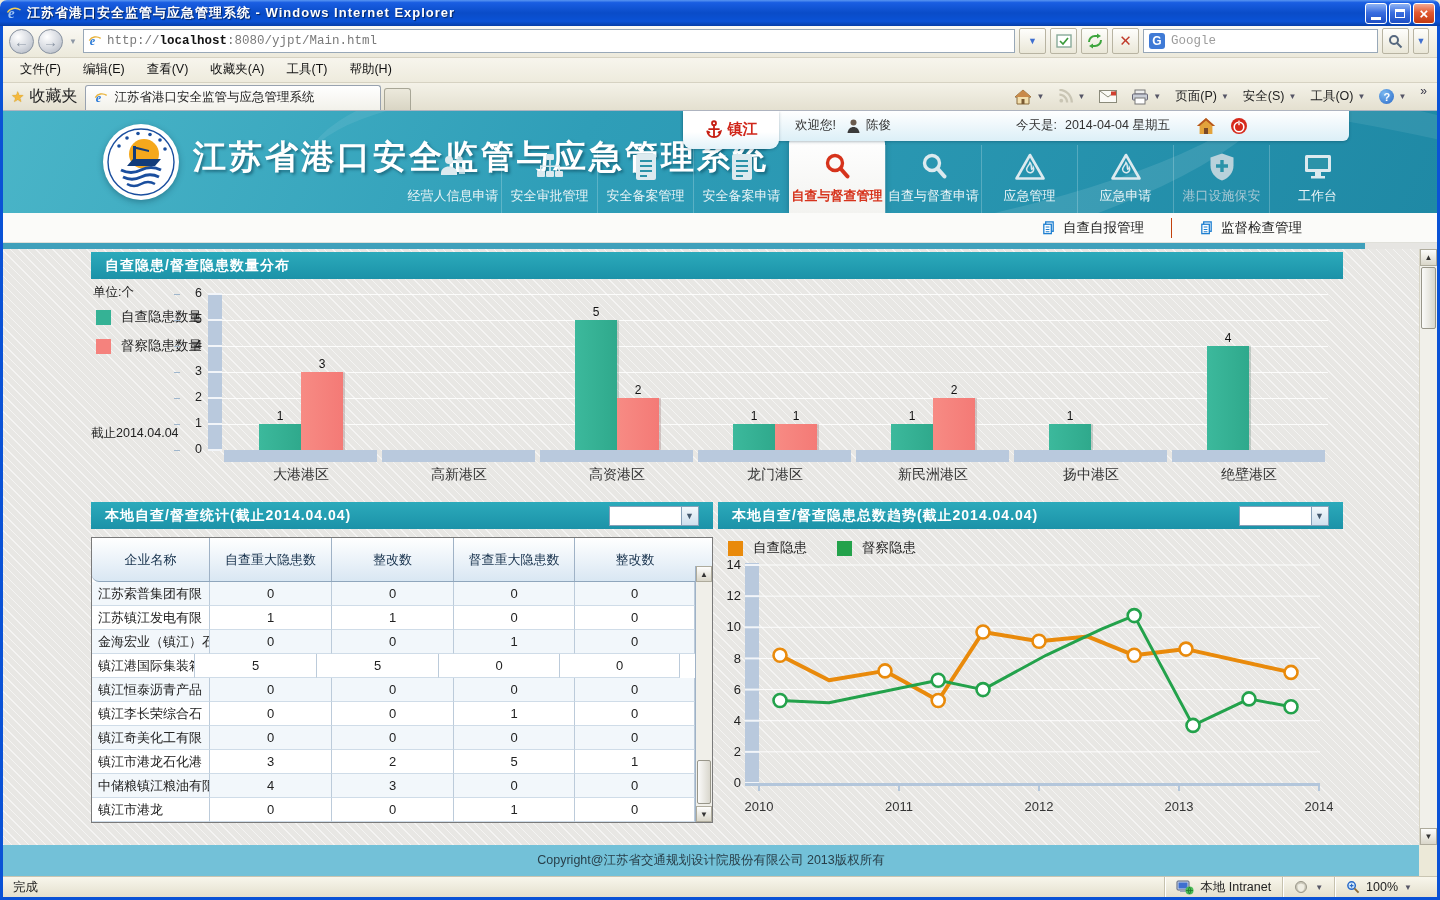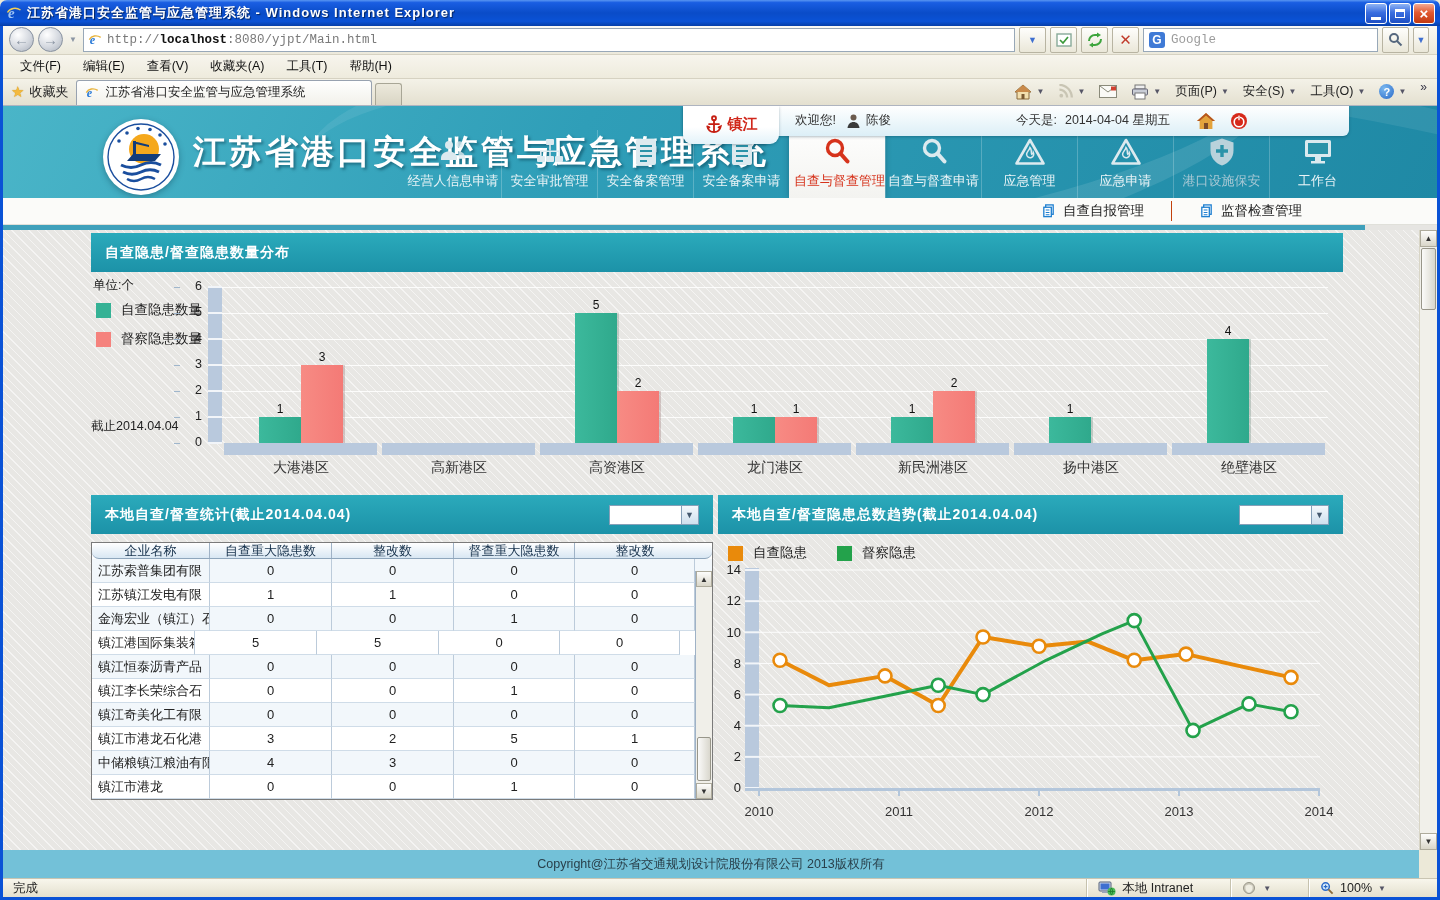--- a/index.html
+++ b/index.html
@@ -36,21 +36,21 @@
   .search-box { width:235px; height:24px; background:#fff; border:1px solid #98A8B8; display:flex; align-items:center; gap:6px; padding:0 5px; }
   .g-icon { width:16px; height:16px; border-radius:3px; background:#3F7AD6; color:#fff; font-size:12px; font-weight:bold; display:flex; align-items:center; justify-content:center; }
   .search-placeholder { color:#9C9C9C; font-size:12.5px; font-family:"Liberation Mono","DejaVu Sans Mono",monospace; }
 
   .menubar { height:25px; background:linear-gradient(180deg,#F7F5ED,#EEEBDD); border-bottom:1px solid #D6D2C2; display:flex; align-items:center; padding-left:6px; }
   .menu-item { font-size:12.5px; color:#111; padding:3px 11px; }
 
   .favbar { height:28px; background:linear-gradient(180deg,#F4F2E8,#E4E0D0); border-bottom:1px solid #AEB4C0; display:flex; align-items:flex-end; padding:0 6px; }
   .fav-left { display:flex; align-items:center; height:26px; gap:5px; padding:0 8px 0 2px; }
   .fav-star { color:#F4B93E; font-size:15px; text-shadow:0 0 1px #B8860B; }
-  .fav-label { font-size:13px; color:#222; }
+  .fav-label { font-size:16px; color:#222; }
   .tab { height:25px; width:296px; border:1px solid #98A2B0; border-bottom:none; border-radius:3px 3px 0 0;
     background:linear-gradient(180deg,#FFFFFF,#F2F1EA); display:flex; align-items:center; gap:6px; padding:0 8px; }
   .tab-title { font-size:12.5px; color:#222; white-space:nowrap; overflow:hidden; }
   .tab-stub { height:22px; width:27px; margin-left:3px; border:1px solid #A8A696; border-bottom:none; border-radius:3px 3px 0 0;
     background:linear-gradient(180deg,#ECE9DC,#D9D5C4); }
   .cmdbar { margin-left:auto; display:flex; align-items:center; height:26px; gap:2px; padding-right:4px; }
   .cmd-item { display:flex; align-items:center; gap:4px; padding:3px 6px; font-size:12.5px; color:#222; }
   .caret { font-size:8px; color:#556; }
   .help-circle { width:15px; height:15px; border-radius:50%; background:radial-gradient(circle at 35% 30%,#7AB8F0,#2A6AC8); color:#fff; font-size:11px; font-weight:bold;
     display:flex; align-items:center; justify-content:center; }
@@ -78,34 +78,34 @@
   .date-group { margin-left:125px; display:flex; gap:8px; }
   .strip-icons { margin-left:26px; display:flex; align-items:center; gap:14px; }
 
   .nav { position:absolute; right:72px; bottom:0; display:flex; align-items:flex-end; z-index:3; }
   .nav-item { width:96px; text-align:center; padding:4px 0 8px; color:#EAF4F7; cursor:default; }
   .nav-item + .nav-item { border-left:1px solid rgba(255,255,255,.22); }
   .nav-icon { height:36px; display:flex; align-items:center; justify-content:center; color:#DCEAEF; }
   .nav-label { font-size:13px; margin-top:2px; white-space:nowrap; }
   .nav-item.active { background:linear-gradient(180deg,#FFFFFF,#F3F3F0); border-radius:6px 6px 0 0; padding-top:12px;
     box-shadow:0 0 6px rgba(0,30,50,.3); border-left:none; }
-  .nav-item.active .nav-icon, .nav-item.active .nav-label { color:#D6331C; font-weight:normal;text-align:right; }
+  .nav-item.active .nav-icon, .nav-item.active .nav-label { color:#D6331C; font-weight:bold; }
   .nav-item.disabled .nav-label { color:#A7C8D4; }
   .nav-item.disabled .nav-icon { color:#B9D2DB; }
 
   .submenu { height:30px; background:#FBFBF9; border-bottom:1px solid #E0E0DA; display:flex; align-items:center; justify-content:flex-end; padding-right:108px; }
   .submenu-item { display:flex; align-items:center; gap:7px; font-size:13.5px; color:#222; padding:0 27px; height:20px; }
   .submenu-item + .submenu-item { border-left:1px solid #c2410c; }
   .teal-strip { height:6px; background:linear-gradient(to right,#3FA0BB 1362px,#E6E5E2 1362px); }
 
   
   .content { position:relative; flex:1; padding:3px 0 0 88px;
     background-color:#E8E7E4;
     background-image:repeating-linear-gradient(45deg,rgba(255,255,255,.55) 0px,rgba(255,255,255,.55) 1px,rgba(0,0,0,0) 1px,rgba(0,0,0,0) 6px); }
-  .panel-head { height:39px; background:linear-gradient(180deg,#2BAABB,#1C92A8); color:#fff; font-weight:bold; font-size:14px;
+  .panel-head { height:27px; background:linear-gradient(180deg,#2BAABB,#1C92A8); color:#fff; font-weight:bold; font-size:14px;
     display:flex; align-items:center; padding:0 14px; letter-spacing:1px; }
   .sel { margin-left:auto; width:90px; height:20px; background:#fff; border:1px solid #86A0B8; display:flex; }
   .sel-btn { margin-left:auto; width:17px; background:linear-gradient(180deg,#F3F8FC,#CFE0EE); border-left:1px solid #86A0B8;
     color:#44586E; font-size:9px; display:flex; align-items:center; justify-content:center; }
 
   .bar-panel { width:1252px; }
   .bar-body { position:relative; height:213px; }
   .unit-label { position:absolute; left:2px; top:5px; font-size:12.5px; color:#222; }
   .legend-v { position:absolute; left:5px; top:29px; }
   .legend-row { display:flex; align-items:center; gap:10px; margin-bottom:11px; }
@@ -123,21 +123,21 @@
   .bar.green { background:linear-gradient(90deg,#3CB99C,#2FA98C); box-shadow:2px 0 0 rgba(0,60,40,.18); }
   .bar.red { background:linear-gradient(90deg,#F78B84,#F47A76); box-shadow:2px 0 0 rgba(90,20,20,.18); }
   .bar-vlabel { position:absolute; width:42px; text-align:center; font-size:12px; color:#111; }
   .cat-label { position:absolute; top:172px; width:158px; text-align:center; font-size:14px; color:#333; }
 
   .bottom-row { display:flex; gap:5px; margin-top:10px; width:1252px; }
   .table-panel { width:622px; }
   .trend-panel { width:625px; }
 
   .dtable { margin-top:8px; width:622px; position:relative; border:1px solid #7A7A7A; background:#fff; }
-  .thead { display:flex; height:16px; background:linear-gradient(180deg,#FFFFFF,#D9E7F3); border-bottom:1px solid #8FA6BC;border-radius:7px; }
+  .thead { display:flex; height:44px; background:linear-gradient(180deg,#FFFFFF,#D9E7F3); border-bottom:1px solid #8FA6BC;border-radius:7px; }
   .th { font-size:13px; color:#15304B; display:flex; align-items:center; justify-content:center; border-right:1px solid #9FB2C6; }
   .th:last-child { border-right:none; }
   .tr { display:flex; height:24px; background:#fff; }
   .tr.odd { background:#F2F7FB; }
   .td { font-size:13px; color:#222; display:flex; align-items:center; justify-content:center;
     border-right:1px solid #BCCBDA; border-bottom:1px solid #CFDCE8; }
   .td.name { justify-content:flex-start; padding-left:6px; white-space:nowrap; overflow:hidden;text-align:center; }
   .tscroll { position:absolute; top:28px; right:0; bottom:0; width:17px; background:#F0EFE9; border-left:1px solid #9FB2C6; display:flex; flex-direction:column; }
   .sarrow { height:16px; background:linear-gradient(180deg,#FDFDFC,#D9D6C9); border:1px solid #AEAB9C; font-size:8px; color:#333;
     display:flex; align-items:center; justify-content:center; }
@@ -152,21 +152,21 @@
 
   .vscroll { position:absolute; right:0; top:0; bottom:0; width:18px; background:#F1F0EA; border-left:1px solid #D8D5C6; display:flex; flex-direction:column; }
   .vscroll .sarrow { height:17px; }
   .vscroll .thumb-top { height:62px; margin:1px; border:1px solid #98968A; border-radius:2px; background:linear-gradient(90deg,#FBFBFA,#D9D7CD); }
 
   .footer { height:31px; margin-right:18px; background:#73C1D8; display:flex; align-items:center; justify-content:center;
     font-size:12.5px; color:#29404B; }
 
   .statusbar { height:21px; background:linear-gradient(180deg,#F8F6EC,#E4E0CE); border-top:1px solid #C9C5B2;
     display:flex; align-items:center; padding-left:10px; font-size:12.5px; color:#222; }
-  .sb-cells { margin-left:auto; display:flex; height:100%; align-items:center;gap:26px; }
+  .sb-cells { margin-left:auto; display:flex; height:100%; align-items:center; }
   .sb-cell { display:flex; align-items:center; gap:6px; padding:0 11px; height:100%; border-left:1px solid #C6C2AE; box-shadow:inset 1px 0 0 #FFFFFF; }
   .grip { width:14px; height:100%; }
 </style>
 </head>
 <body>
 
 <div class="titlebar">
   <span class="icon">
     <svg width="16" height="16" viewBox="0 0 16 16">
         <text x="2" y="13" font-size="15" font-style="italic" font-weight="bold" fill="#9FC4F5" font-family="Liberation Serif,serif">e</text>

